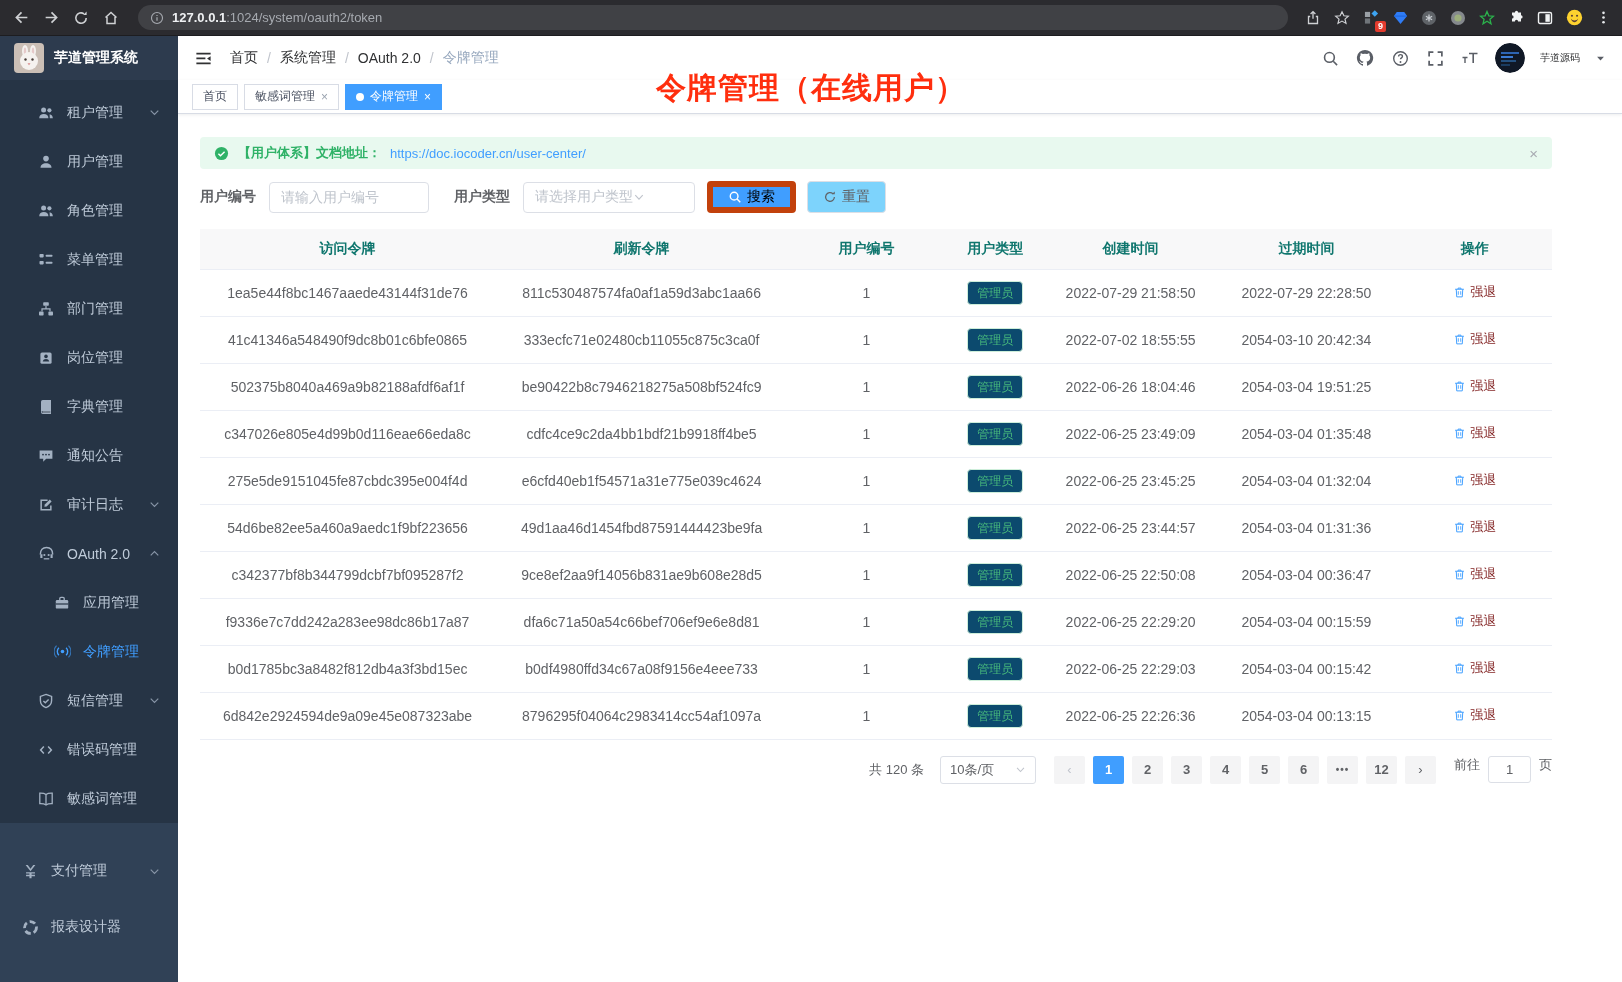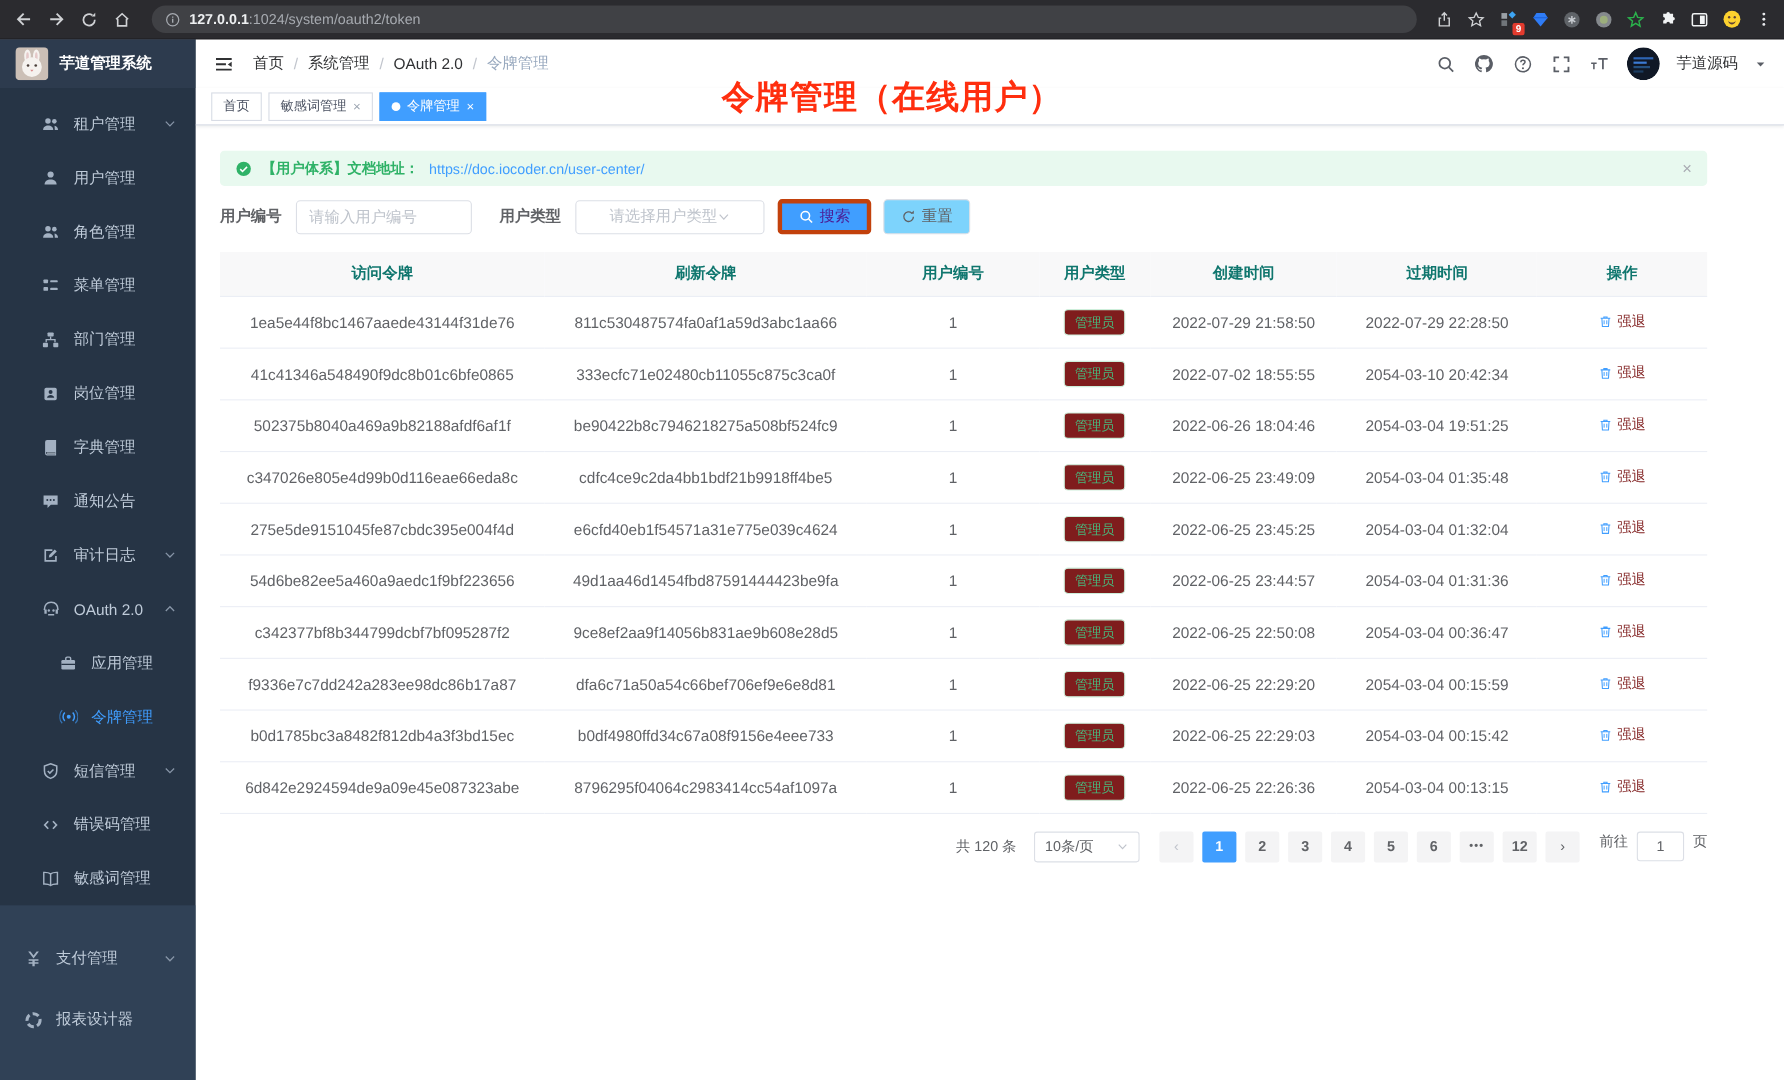--- a/index.html
+++ b/index.html
@@ -46,21 +46,21 @@
 
   .topbar { height:44px; display:flex; align-items:center; padding:0 16px; flex-shrink:0; }
   .hamburger { width:20px; height:20px; color:#303133; display:flex; align-items:center; cursor:pointer; }
   .breadcrumb { display:flex; align-items:center; gap:9px; font-size:14px; margin-left:16px; }
   .crumb { color:#303133; cursor:pointer; }
   .crumb.last { color:#97a8be; cursor:default; }
   .bc-sep { color:#c0c4cc; }
   .top-right { margin-left:auto; display:flex; align-items:center; gap:15px; color:#5a5e66; }
   .tr-btn { width:20px; height:20px; display:flex; align-items:center; justify-content:center; cursor:pointer; }
   .avatar { width:30px; height:30px; border-radius:50%; overflow:hidden; cursor:pointer; flex-shrink:0; }
-  .username { font-size:14px; color:#303133; cursor:pointer; }
+  .username { font-size:10px; color:#303133; cursor:pointer; }
   .caret { color:#5a5e66; cursor:pointer; }
 
   .tagsbar { height:34px; display:flex; align-items:center; gap:6px; padding:0 14px; border-bottom:1px solid #d8dce5; box-shadow:0 1px 3px rgba(0,21,41,.08); flex-shrink:0; }
   .tab { height:26px; display:flex; align-items:center; gap:6px; padding:0 10px; border:1px solid #d8dce5; background:#fff; font-size:12px; color:#495060; cursor:pointer; }
   .tab .x { font-size:12px; color:#9aa3af; }
   .tab.active { background:#409eff; border-color:#409eff; color:#fff; }
   .tab.active .x { color:#fff; }
   .tab .dot { width:8px; height:8px; border-radius:50%; background:#fff; }
 
   .annotation { position:absolute; top:32px; left:478px; font-size:30px; font-weight:bold; color:#ff2e0e; letter-spacing:1px; z-index:9; pointer-events:none; }
@@ -70,31 +70,31 @@
   .alert { height:32px; background:#e8f9ef; border-radius:4px; display:flex; align-items:center; padding:0 14px; gap:9px; font-size:13px; color:#2fb267; margin-bottom:12px; }
   .alert .bold { font-weight:bold; }
   .alert a { color:#409eff; text-decoration:none; cursor:pointer; }
   .alert .close { margin-left:auto; color:#a8abb2; font-size:15px; cursor:pointer; }
 
   .filters { display:flex; align-items:center; margin-bottom:16px; }
   .f-label { font-size:14px; font-weight:bold; color:#606266; margin-right:13px; white-space:nowrap; }
   .f-input { width:160px; height:31px; border:1px solid #dcdfe6; border-radius:4px; padding:0 11px; font-size:14px; color:#606266; outline:none; }
   .f-input::placeholder { color:#bfc4cc; }
   .f-gap { width:25px; }
-  .f-select { width:172px; height:31px; border:1px solid #dcdfe6; border-radius:4px; display:flex; align-items:center; justify-content:center; padding:0 11px; cursor:pointer; }
+  .f-select { width:172px; height:31px; border:1px solid #dcdfe6; border-radius:4px; display:flex; align-items:center; justify-content:flex-start; padding:0 11px; cursor:pointer; }
   .f-select .ph { font-size:14px; color:#bfc4cc; }
   .f-select .chev { color:#c0c4cc; }
   .btn { height:32px; border-radius:4px; font-size:14px; display:inline-flex; align-items:center; gap:5px; padding:0 15px; cursor:pointer; }
-  .btn-primary { background:#409eff; border:4px solid #c2410c; color:#4c1d95; margin-left:12px; }
+  .btn-primary { background:#409eff; border:6px solid #c2410c; color:#000000; margin-left:12px; }
   .btn-default { background:#7dd3fc; border:1px solid #dcdfe6; color:#606266; margin-left:11px; }
 
   table.grid { width:100%; border-collapse:collapse; table-layout:fixed; font-size:14px; }
   .grid th { height:40px; background:#f8f8f9; color:#0f766e; font-weight:bold; text-align:center; border-bottom:1px solid #ebeef5; white-space:nowrap; }
   .grid td { height:47px; text-align:center; color:#606266; border-bottom:1px solid #ebeef5; white-space:nowrap; overflow:hidden; }
-  .tag { display:inline-block; padding:0 9px; line-height:22px; font-size:12px; color:#48b97c; background:#7f1d1d; border:1px solid #cdeeda; border-radius:4px; }
+  .tag { display:inline-block; padding:0 9px; line-height:22px; font-size:12px; color:#48b97c; background:#0c4a6e; border:1px solid #cdeeda; border-radius:4px; }
   .op-link { color:#7f1d1d; font-size:13px; display:inline-flex; align-items:center; gap:4px; cursor:pointer; }
   .op-ic { display:flex; color:#409eff; }
 
   .pager-row { display:flex; align-items:center; justify-content:flex-end; margin-top:16px; font-size:13px; color:#606266; }
   .total { margin-right:16px; white-space:nowrap; }
   .size-select { width:96px; height:28px; border:1px solid #dcdfe6; border-radius:3px; display:flex; align-items:center; justify-content:space-between; padding:0 9px; color:#606266; margin-right:14px; cursor:pointer; background:#fff; }
   .size-select .chev { color:#c0c4cc; }
   .page-btn { min-width:31px; height:28px; border:none; background:#f4f4f5; border-radius:2px; margin:0 4px; font-size:13px; font-weight:bold; color:#606266; cursor:pointer; display:flex; align-items:center; justify-content:center; font-family:inherit; }
   .page-btn.active { background:#409eff; color:#fff; }
   .page-btn.arrow { font-weight:normal; }

